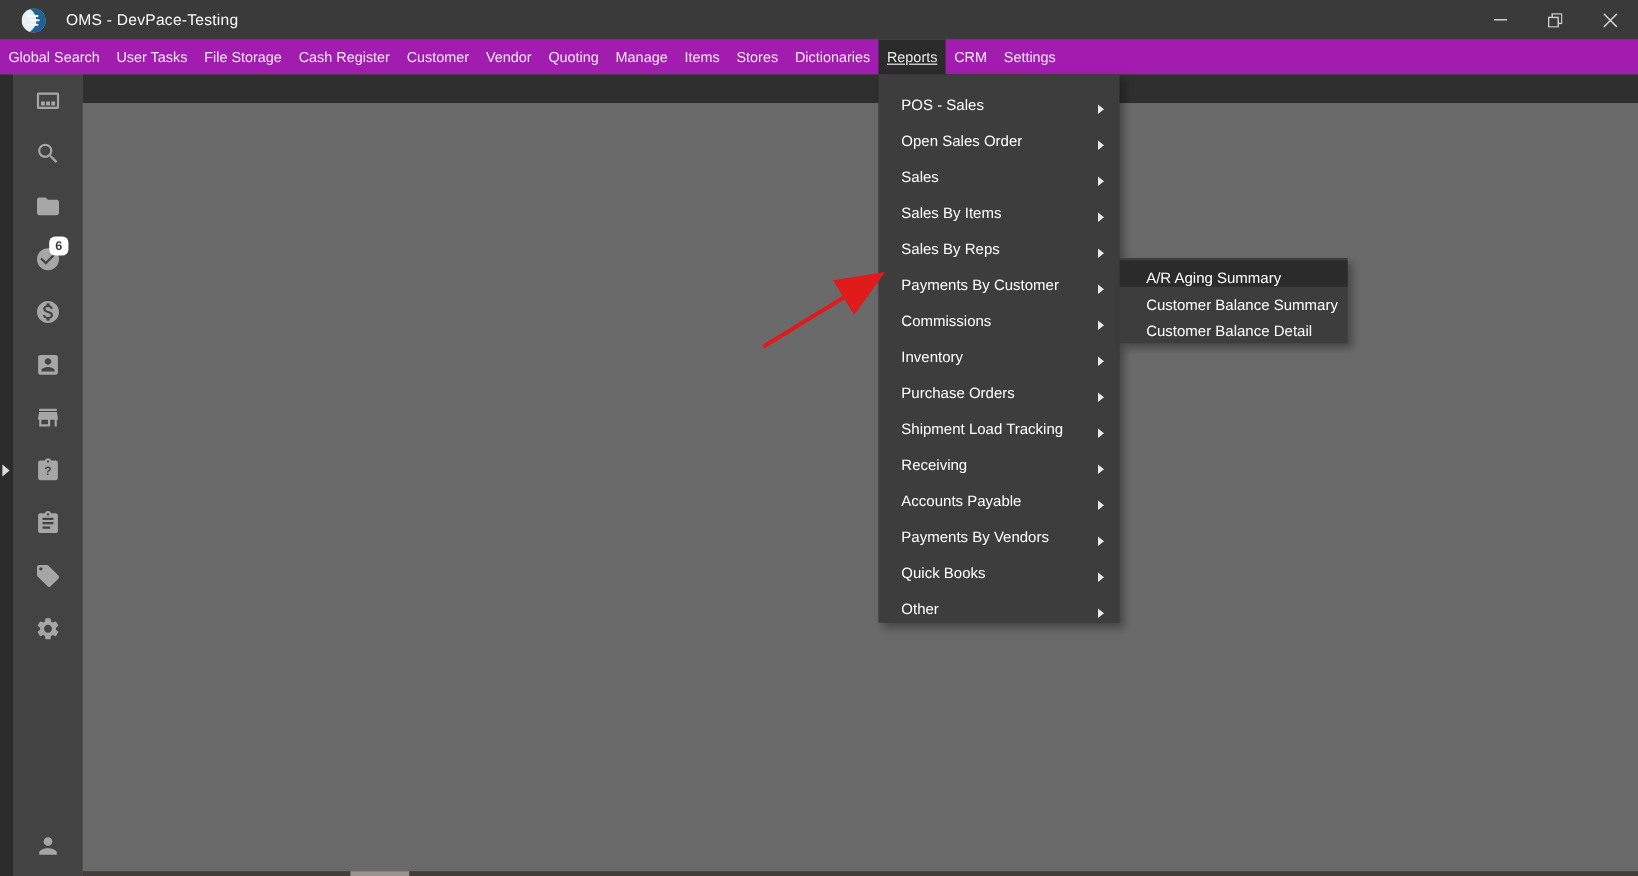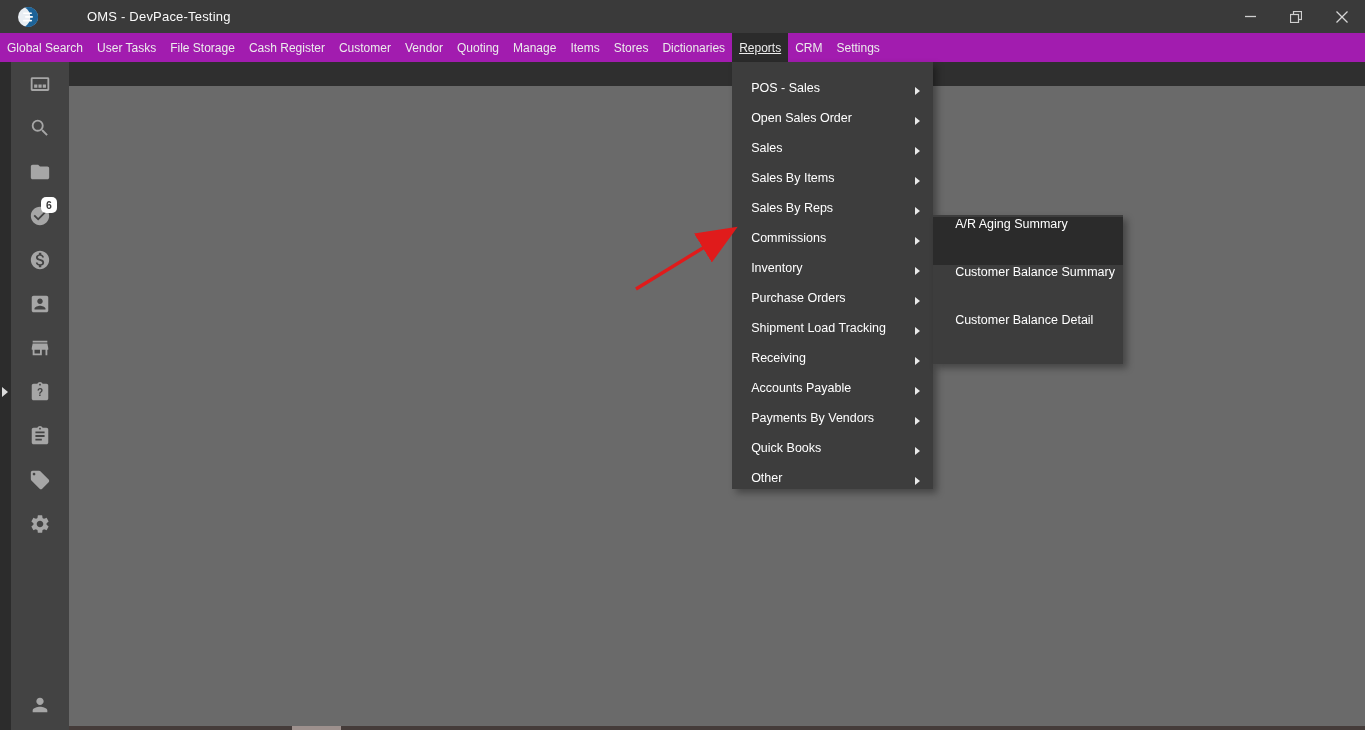--- a/index.html
+++ b/index.html
@@ -2,21 +2,21 @@
 <html><head>
 <meta charset="utf-8">
 <style>
   * { margin:0; padding:0; box-sizing:border-box; }
   html,body { width:1365px; height:730px; overflow:hidden; }
   body { font-family:"Liberation Sans", sans-serif; background:#6a6a6a; color:#f0f0f0; }
 
   .app { position:relative; width:1365px; height:730px; }
 
   
-  .titlebar { height:33px; background:#3a3a3a; display:flex; align-items:center; padding-left:18px;gap:32px; }
+  .titlebar { height:33px; background:#3a3a3a; display:flex; align-items:center; padding-left:18px; }
   .app-logo { width:20px; height:20px; flex:0 0 auto; }
   .title-text { margin-left:17px; font-size:13px; color:#fafafa; letter-spacing:.2px; }
   .winbtns { margin-left:auto; display:flex; height:100%; }
   .winbtn { width:46px; height:100%; display:flex; align-items:center; justify-content:center; }
   .winbtn svg { display:block; }
 
   
   .menubar { height:29px; background:#a21caf; display:flex; align-items:stretch; font-size:12px; color:#ececec; }
   .mi { display:flex; align-items:center; padding:0 7px; position:relative; white-space:nowrap; cursor:default; }
   .mi.active { background:#2b2b2b;text-decoration:underline; }
@@ -24,21 +24,21 @@
   
   .panel { position:absolute; top:100%; left:0; width:201px; background:#3d3d3d;
            padding:3px 0 4px; z-index:20; box-shadow:4px 4px 7px rgba(0,0,0,.35); }
   .prow { height:30px; display:flex; align-items:flex-end; justify-content:space-between;
           padding:0 13px 0 19px; font-size:12.5px; color:#ffffff; white-space:nowrap; }
   .prow.hl { background:#2b2b2b; }
   .tri { width:0; height:0; border-left:5px solid #e9e9e9; border-top:4px solid transparent; border-bottom:4px solid transparent; flex:0 0 auto; }
 
   .submenu { position:absolute; left:100%; top:153px; width:190px; background:#3d3d3d;
              padding:2px 0 3px; box-shadow:4px 4px 7px rgba(0,0,0,.35); }
-  .srow { height:48px; display:flex; align-items:flex-start; padding:0 10px 0 22px;
+  .srow { height:22px; display:flex; align-items:flex-end; padding:0 10px 0 22px;
           font-size:12.5px; color:#ffffff; white-space:nowrap; }
   .srow.hl { background:#2b2b2b; }
 
   .ann-arrow { position:absolute; left:-101px; top:161px; width:112px; height:78px;
                overflow:visible; pointer-events:none; }
 
   
   .shell { display:flex; height:668px; }
   .leftstrip { width:11px; background:#2c2c2c; position:relative; }
   .expander { position:absolute; left:2px; top:325px; width:0; height:0;
@@ -146,20 +146,24 @@
           </div>
         <div class="prow">
             <span>Sales By Items</span>
             <span class="tri"></span>
           </div>
         <div class="prow">
             <span>Sales By Reps</span>
             <span class="tri"></span>
           </div>
         <div class="prow">
+            <span>Payments By Customer</span>
+            <span class="tri"></span>
+          </div>
+        <div class="prow">
             <span>Commissions</span>
             <span class="tri"></span>
           </div>
         <div class="prow">
             <span>Inventory</span>
             <span class="tri"></span>
           </div>
         <div class="prow">
             <span>Purchase Orders</span>
             <span class="tri"></span>

